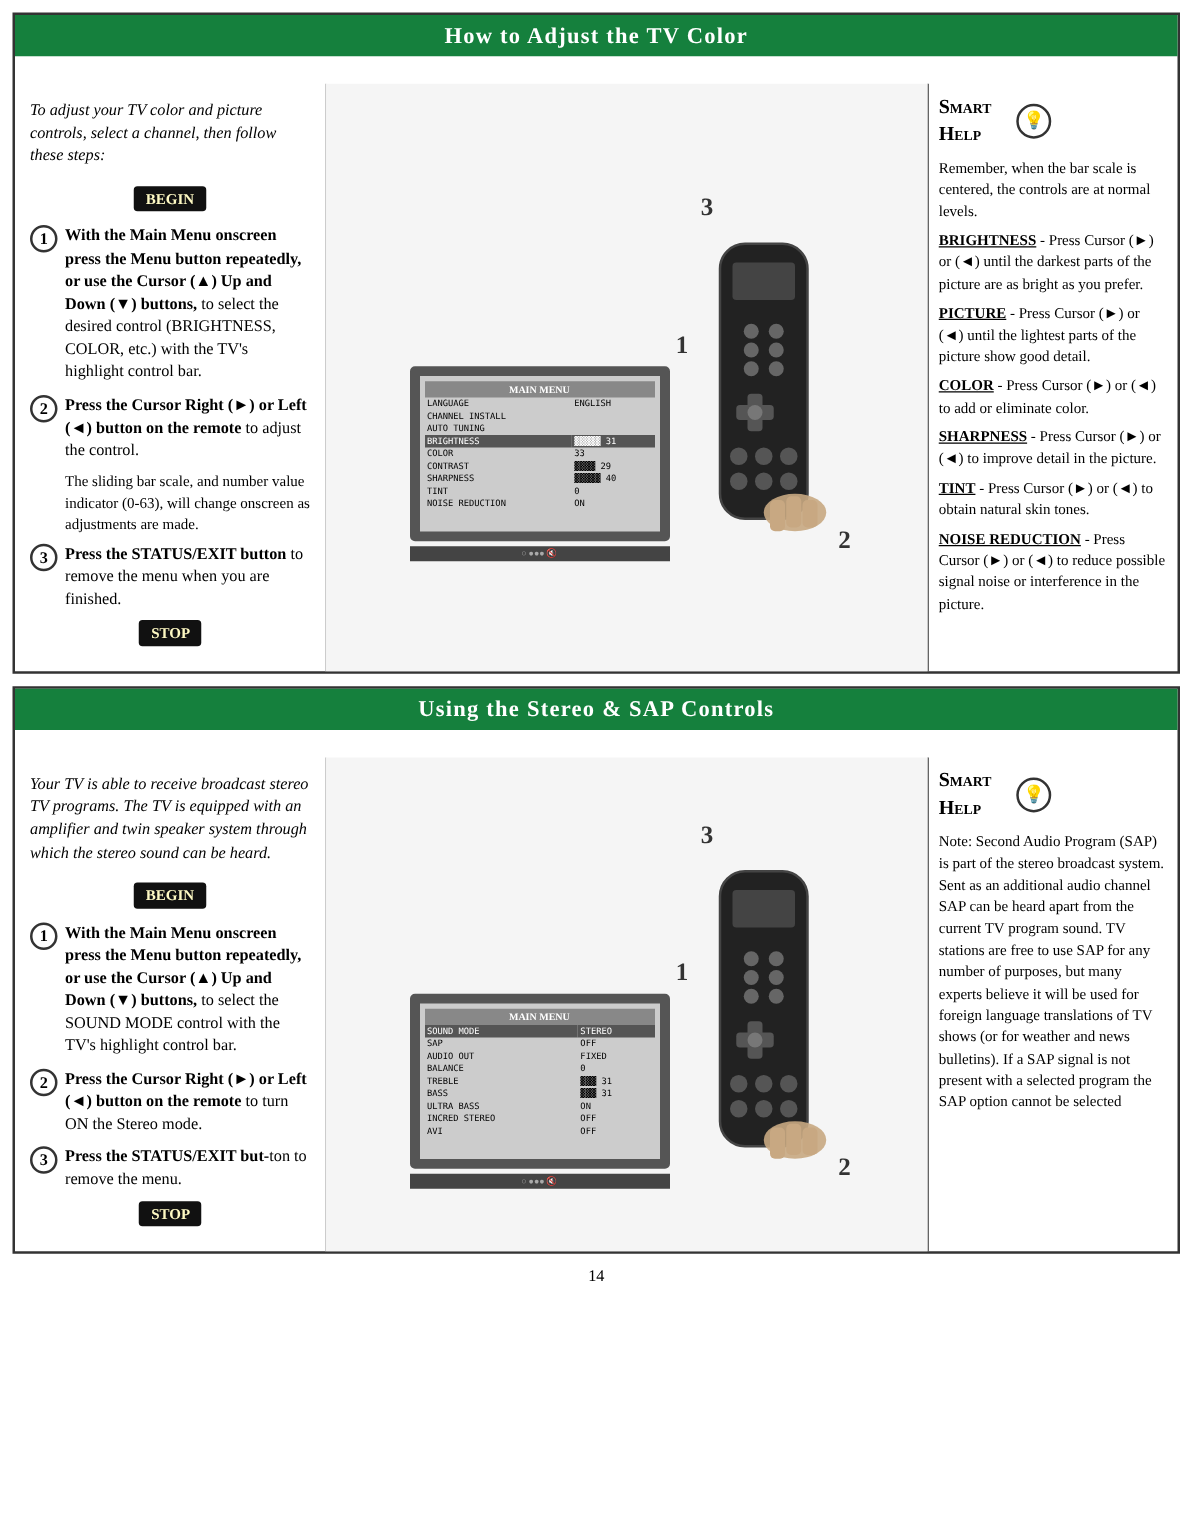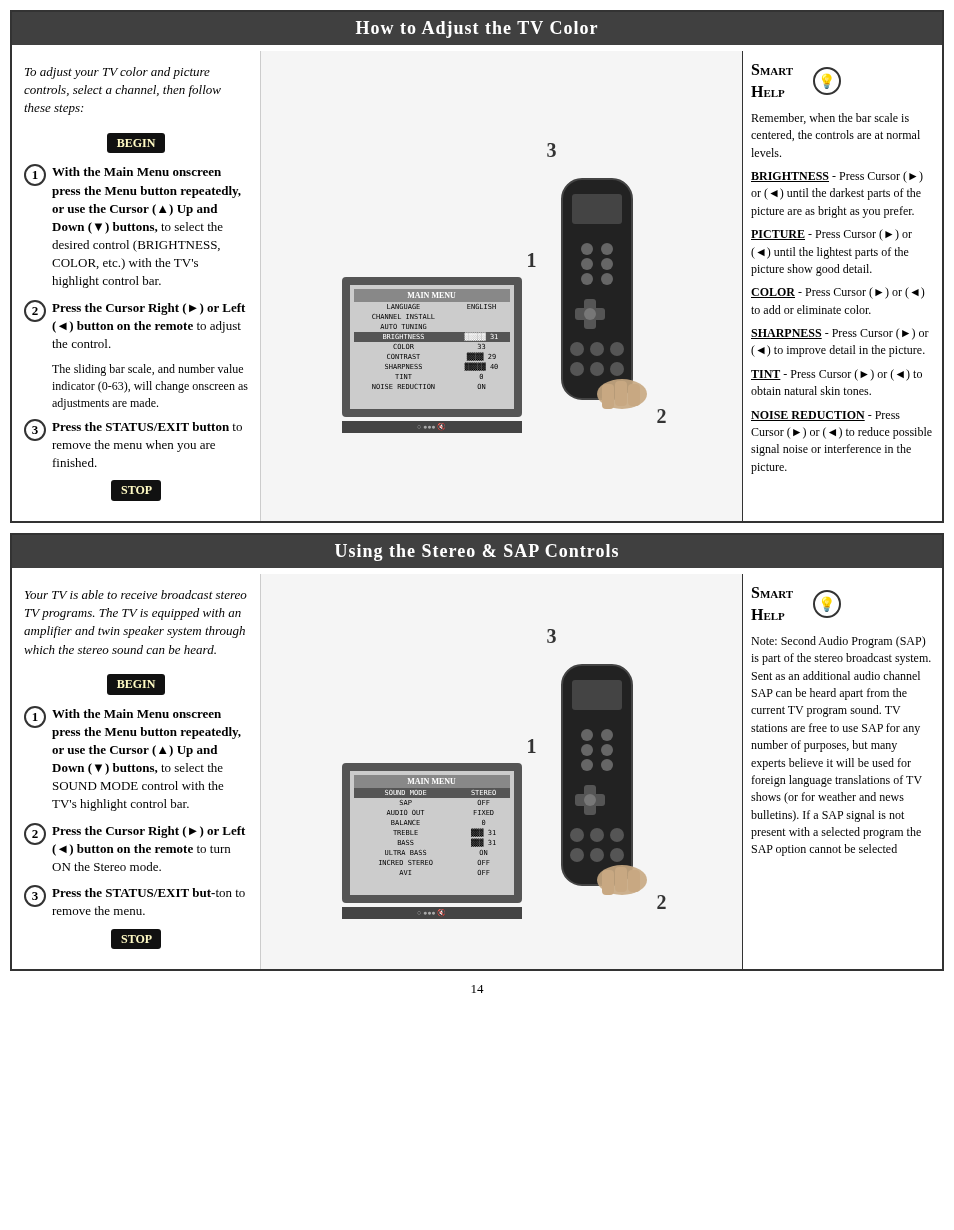--- a/index.html
+++ b/index.html
@@ -12,28 +12,28 @@
     }
 
     .page {
       width: 954px;
       background: #fff;
       padding: 10px;
     }
 
     
     .section-header {
-      background: #404040;
+      background: #15803d;
       color: #fff;
       text-align: center;
       padding: 6px 10px;
       font-size: 18px;
       font-weight: bold;
       letter-spacing: 1px;
-      margin-bottom: 6px;
+      margin-bottom: 22px;
     }
 
     
     .section {
       border: 2px solid #333;
       margin-bottom: 10px;
     }
 
     .section-content {
       display: flex;
@@ -119,40 +119,39 @@
       justify-content: center;
       position: relative;
       padding: 10px;
       background: #f5f5f5;
     }
 
     .tv-screen {
       background: #222;
       border: 8px solid #555;
       border-radius: 4px;
-      width: 180px;
+      width: 208px;
       height: 140px;
       position: relative;
       margin-bottom: 4px;
     }
 
     .tv-screen-inner {
       background: #ccc;
       width: 100%;
       height: 100%;
       padding: 4px;
       font-size: 8px;
     }
 
     .menu-table {
       width: 100%;
       border-collapse: collapse;
       font-size: 7px;
       font-family: monospace;
-      text-align: center;
     }
     .menu-table td {
       padding: 1px 2px;
       border: none;
     }
     .menu-title {
       text-align: center;
       font-weight: bold;
       font-size: 8px;
       background: #888;

